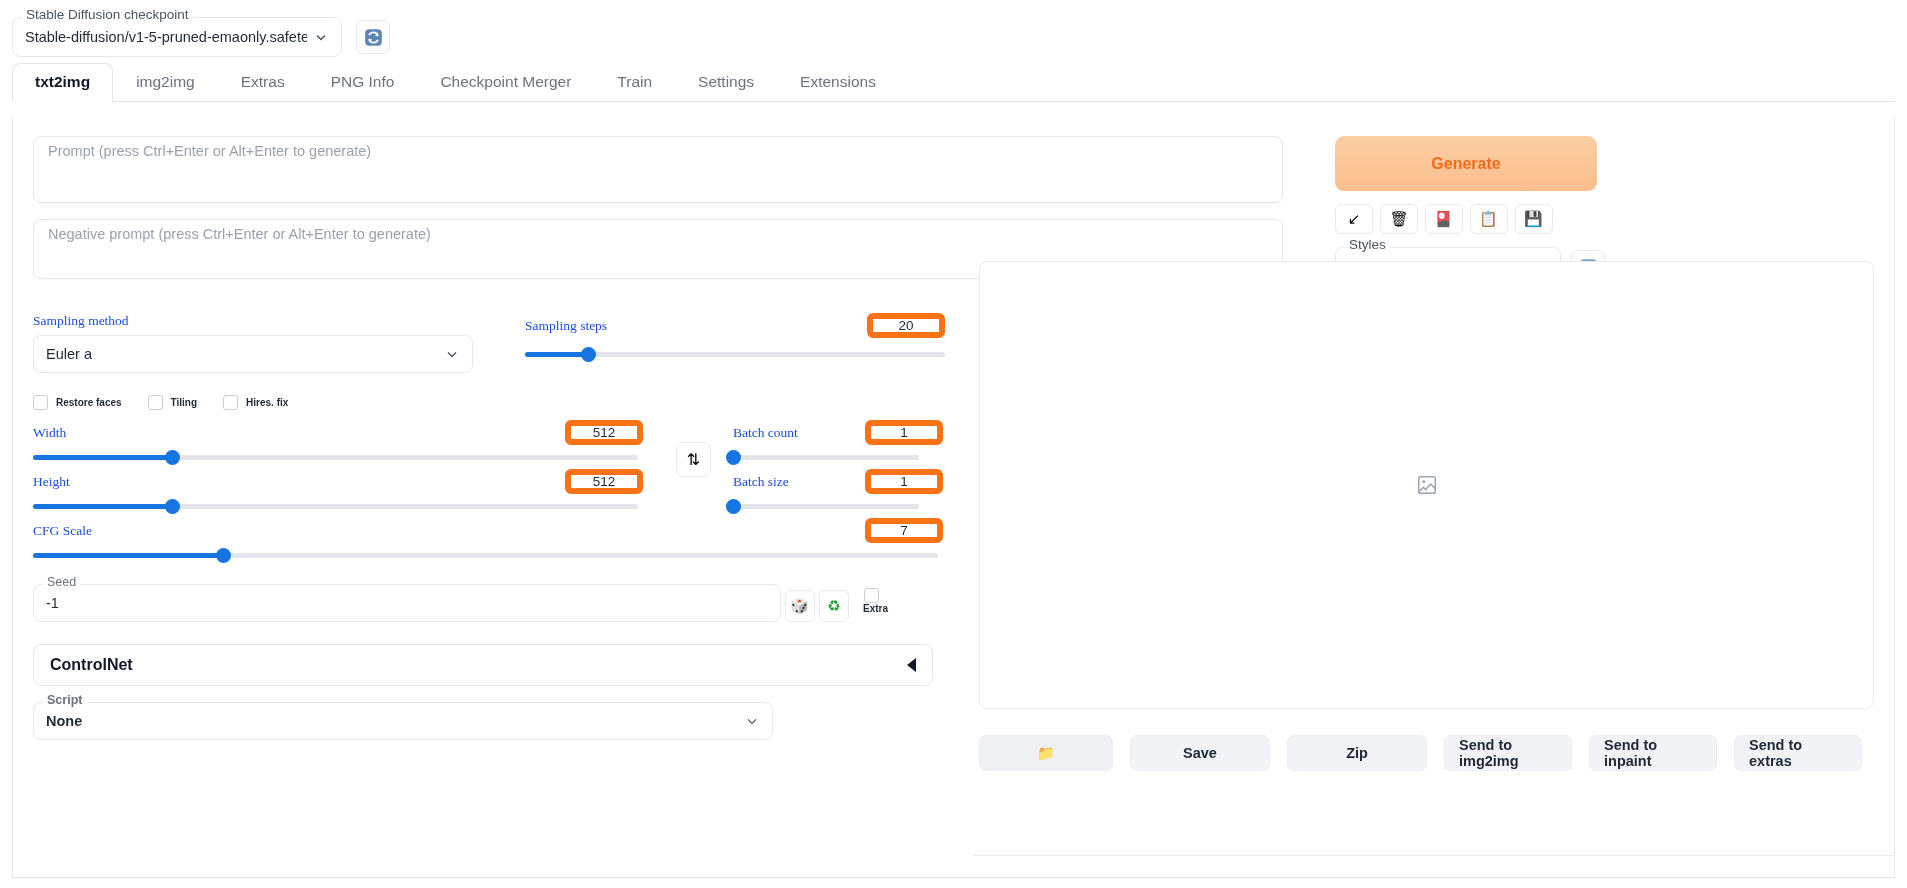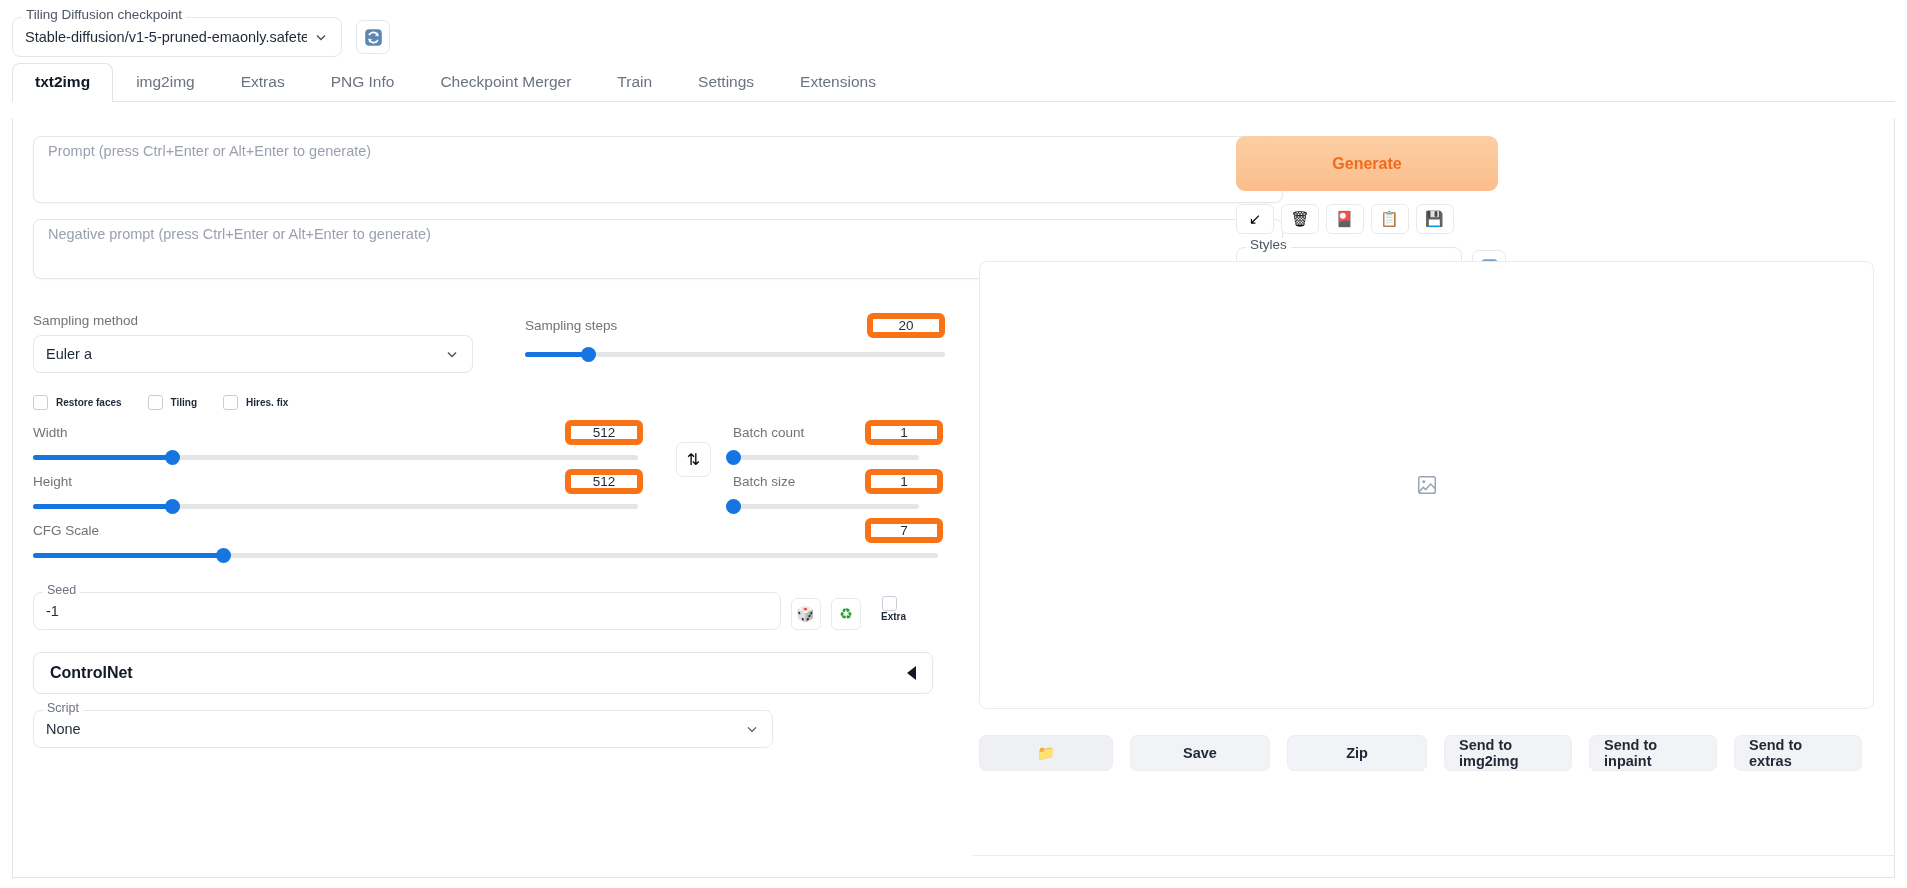--- a/index.html
+++ b/index.html
@@ -113,21 +113,21 @@
     background: #fff;
     padding: 6px 14px;
     font-size: 14.5px;
     color: #9aa1ad;
     box-shadow: 0 1px 2px rgba(0,0,0,0.03);
   }
   .textarea-box.neg { margin-top: 16px; height: 60px; }
 
   
   .gen-col {
-    position: absolute; left: 1223px; top: 18px;
+    position: absolute; left: 1322px; top: 18px;
     width: 272px;
   }
   .generate-btn {
     width: 262px; height: 55px;
     border-radius: 9px;
     background: linear-gradient(180deg,#fbcfa4 0%, #fcbd8b 100%);
     border: none;
     color: #ef6c1f;
     font-size: 16px; font-weight: bold;
     display: flex; align-items: center; justify-content: center;
@@ -176,22 +176,23 @@
     border-radius: 7px;
     background: #fff;
     display: flex; align-items: center; justify-content: center;
     cursor: pointer;
     margin-top: 3px;
   }
 
   
   .params { margin-top: 34px; position: relative; }
   .lbl {
-    font-size: 13.5px; color: #737373;
+    font-size: 13.5px; color: #1d4ed8;
     line-height: 16px;
+    font-family: Liberation Serif, serif;
   }
   .select-box {
     width: 440px; height: 38px;
     border: 1px solid #e5e7eb;
     border-radius: 8px;
     background: #fff;
     display: flex; align-items: center;
     padding: 0 12px;
     font-size: 14.5px; color: #1f2937;
     margin-top: 6px;
@@ -279,21 +280,21 @@
     font-weight: bold;
   }
   .accordion .title { font-size: 16px; color: #111827; }
   .caret-left {
     margin-left: auto;
     width: 0; height: 0;
     border-top: 7px solid transparent;
     border-bottom: 7px solid transparent;
     border-right: 9px solid #111827;
   }
-  .script-wrap { position: relative; width: 740px; height: 38px; margin-top: 16px; }
+  .script-wrap { position: relative; width: 740px; height: 38px; margin-top: 16px; font-weight: bold; }
   .script-legend {
     position: absolute; left: 10px; top: -8px;
     font-size: 12.5px; color: #6b7280;
     background: #fff; padding: 0 4px; line-height: 13px;
   }
   .script-box {
     width: 100%; height: 100%;
     border: 1px solid #e5e7eb;
     border-radius: 8px;
     background: #fff;
@@ -338,21 +339,21 @@
     background: #e9ebef;
   }
 </style>
 </head>
 <body>
 
 <div class="page">
 
   <div class="topbar">
     <div class="field-wrap">
-      <div class="field-legend">Tiling Diffusion checkpoint</div>
+      <div class="field-legend">Stable Diffusion checkpoint</div>
       <div class="field-box">
         <span class="val">Stable-diffusion/v1-5-pruned-emaonly.safetensc</span>
         <svg class="chev" viewBox="0 0 20 20" fill="none" stroke="#4b5563" stroke-width="1.8">
             <path d="M5 8l5 5 5-5"></path>
           </svg>
       </div>
     </div>
     <div class="refresh-btn">
       <svg width="19" height="19" viewBox="0 0 24 24">
         <rect x="1.5" y="1.5" width="21" height="21" rx="5" fill="#5c87b5"></rect>
@@ -476,21 +477,21 @@
               <div class="lbl">CFG Scale</div>
               <div class="numbox" style="margin-left:auto;">7</div>
             </div>
             <div class="slider-track" style="margin-top:10px;width:905px;">
               <div class="slider-fill" id="sld-cfg-fill" style="width: 21%;"></div>
               <div class="slider-thumb" id="sld-cfg-thumb" style="left: calc(21% - 7px);"></div>
             </div>
           </div>
         </div>
 
-        <div style="display:flex;align-items:flex-end;gap:10px;margin-top:16px;">
+        <div style="display:flex;align-items:flex-end;gap:4px;margin-top:8px;">
           <div class="seed-wrap">
             <div class="seed-legend">Seed</div>
             <div class="seed-box">-1</div>
           </div>
           <div class="seed-icon">
             <span>🎲</span>
           </div>
           <div class="seed-icon">
             <span style="color:#21a02c;">♻</span>
           </div>

